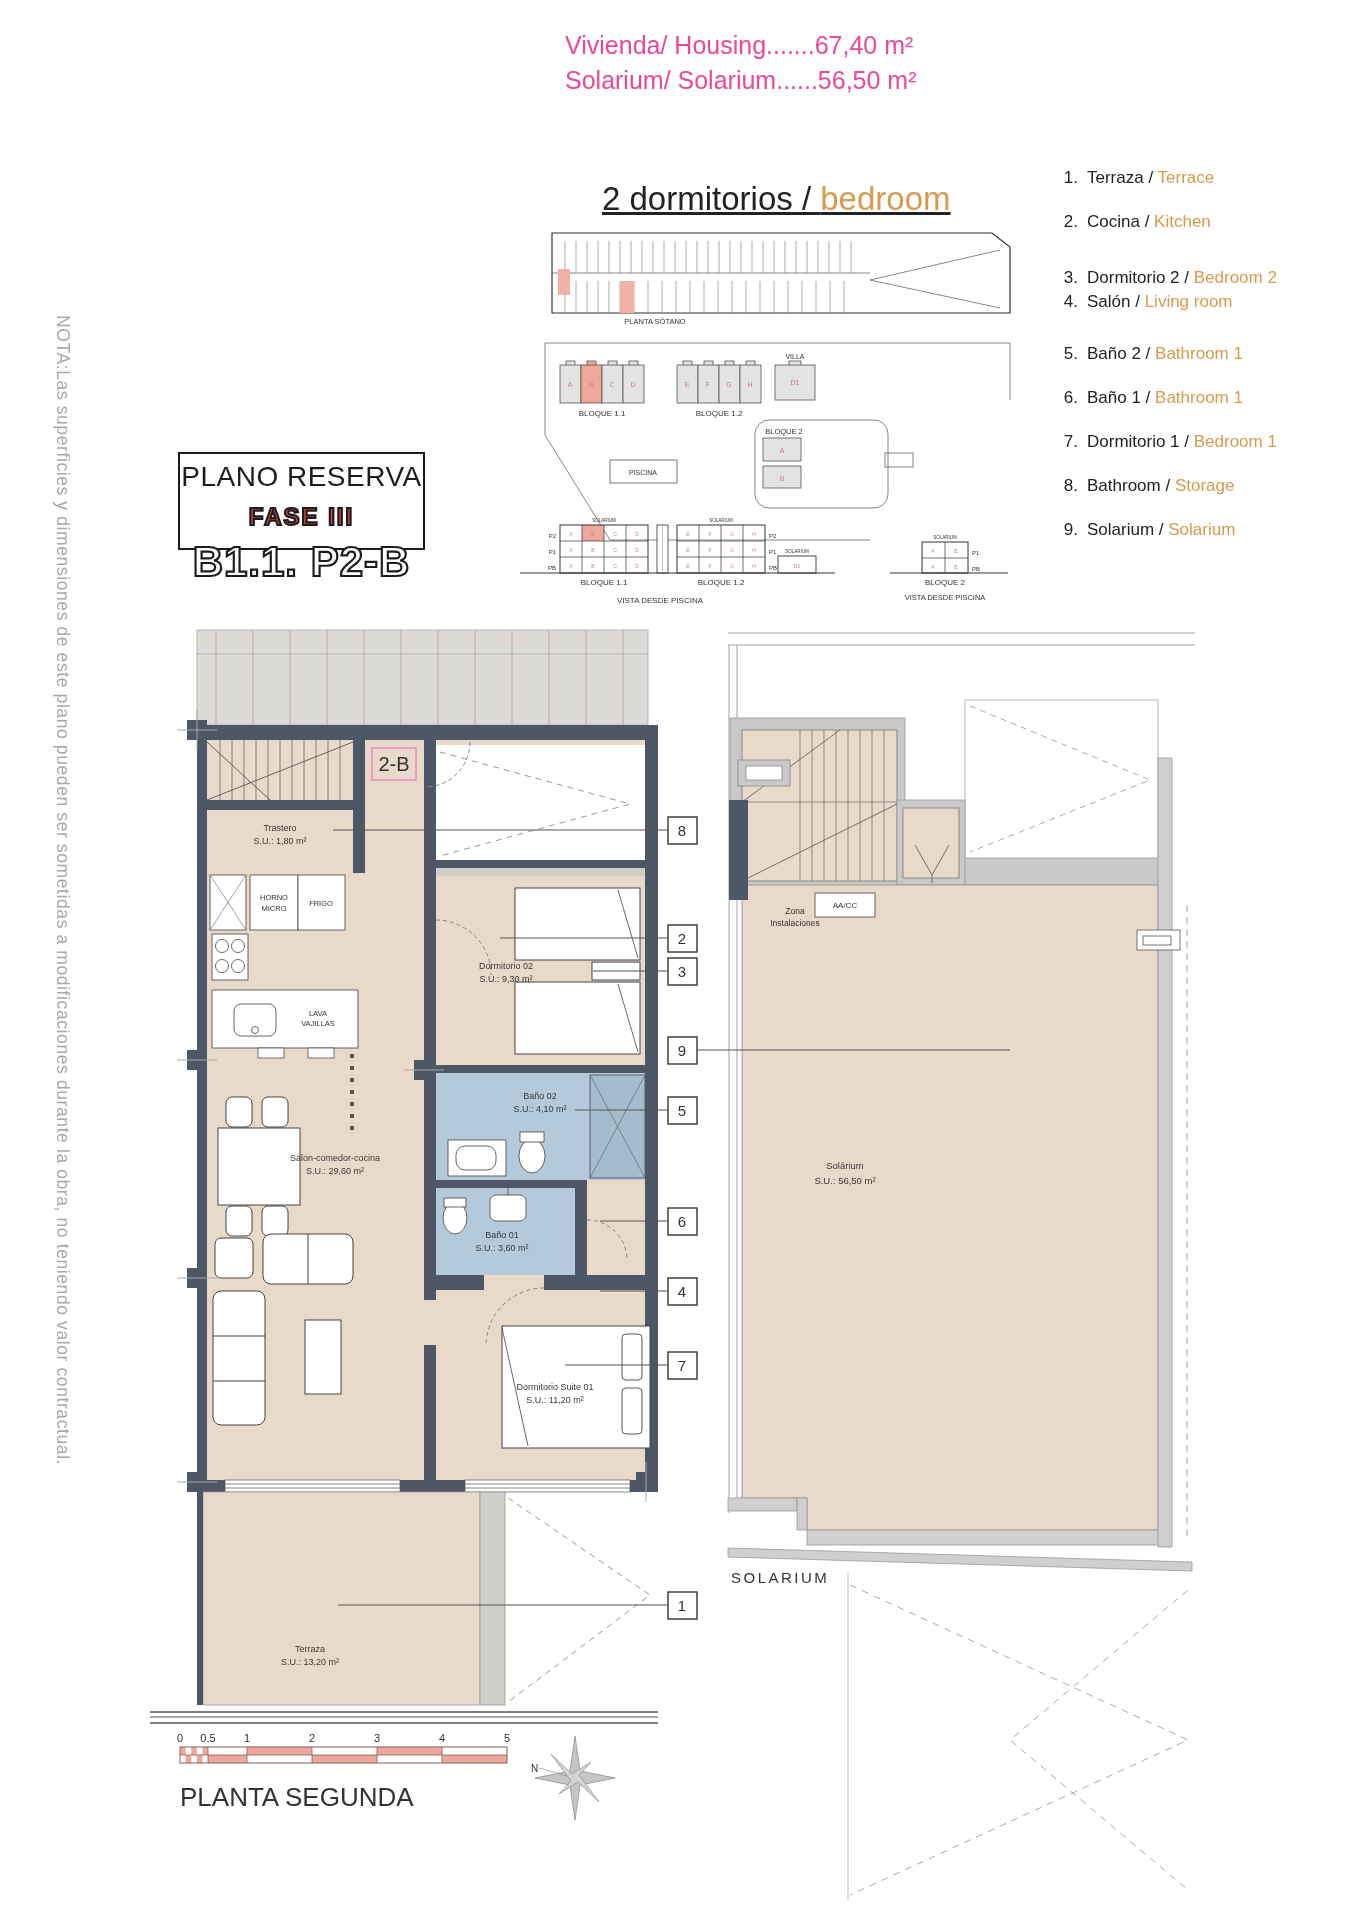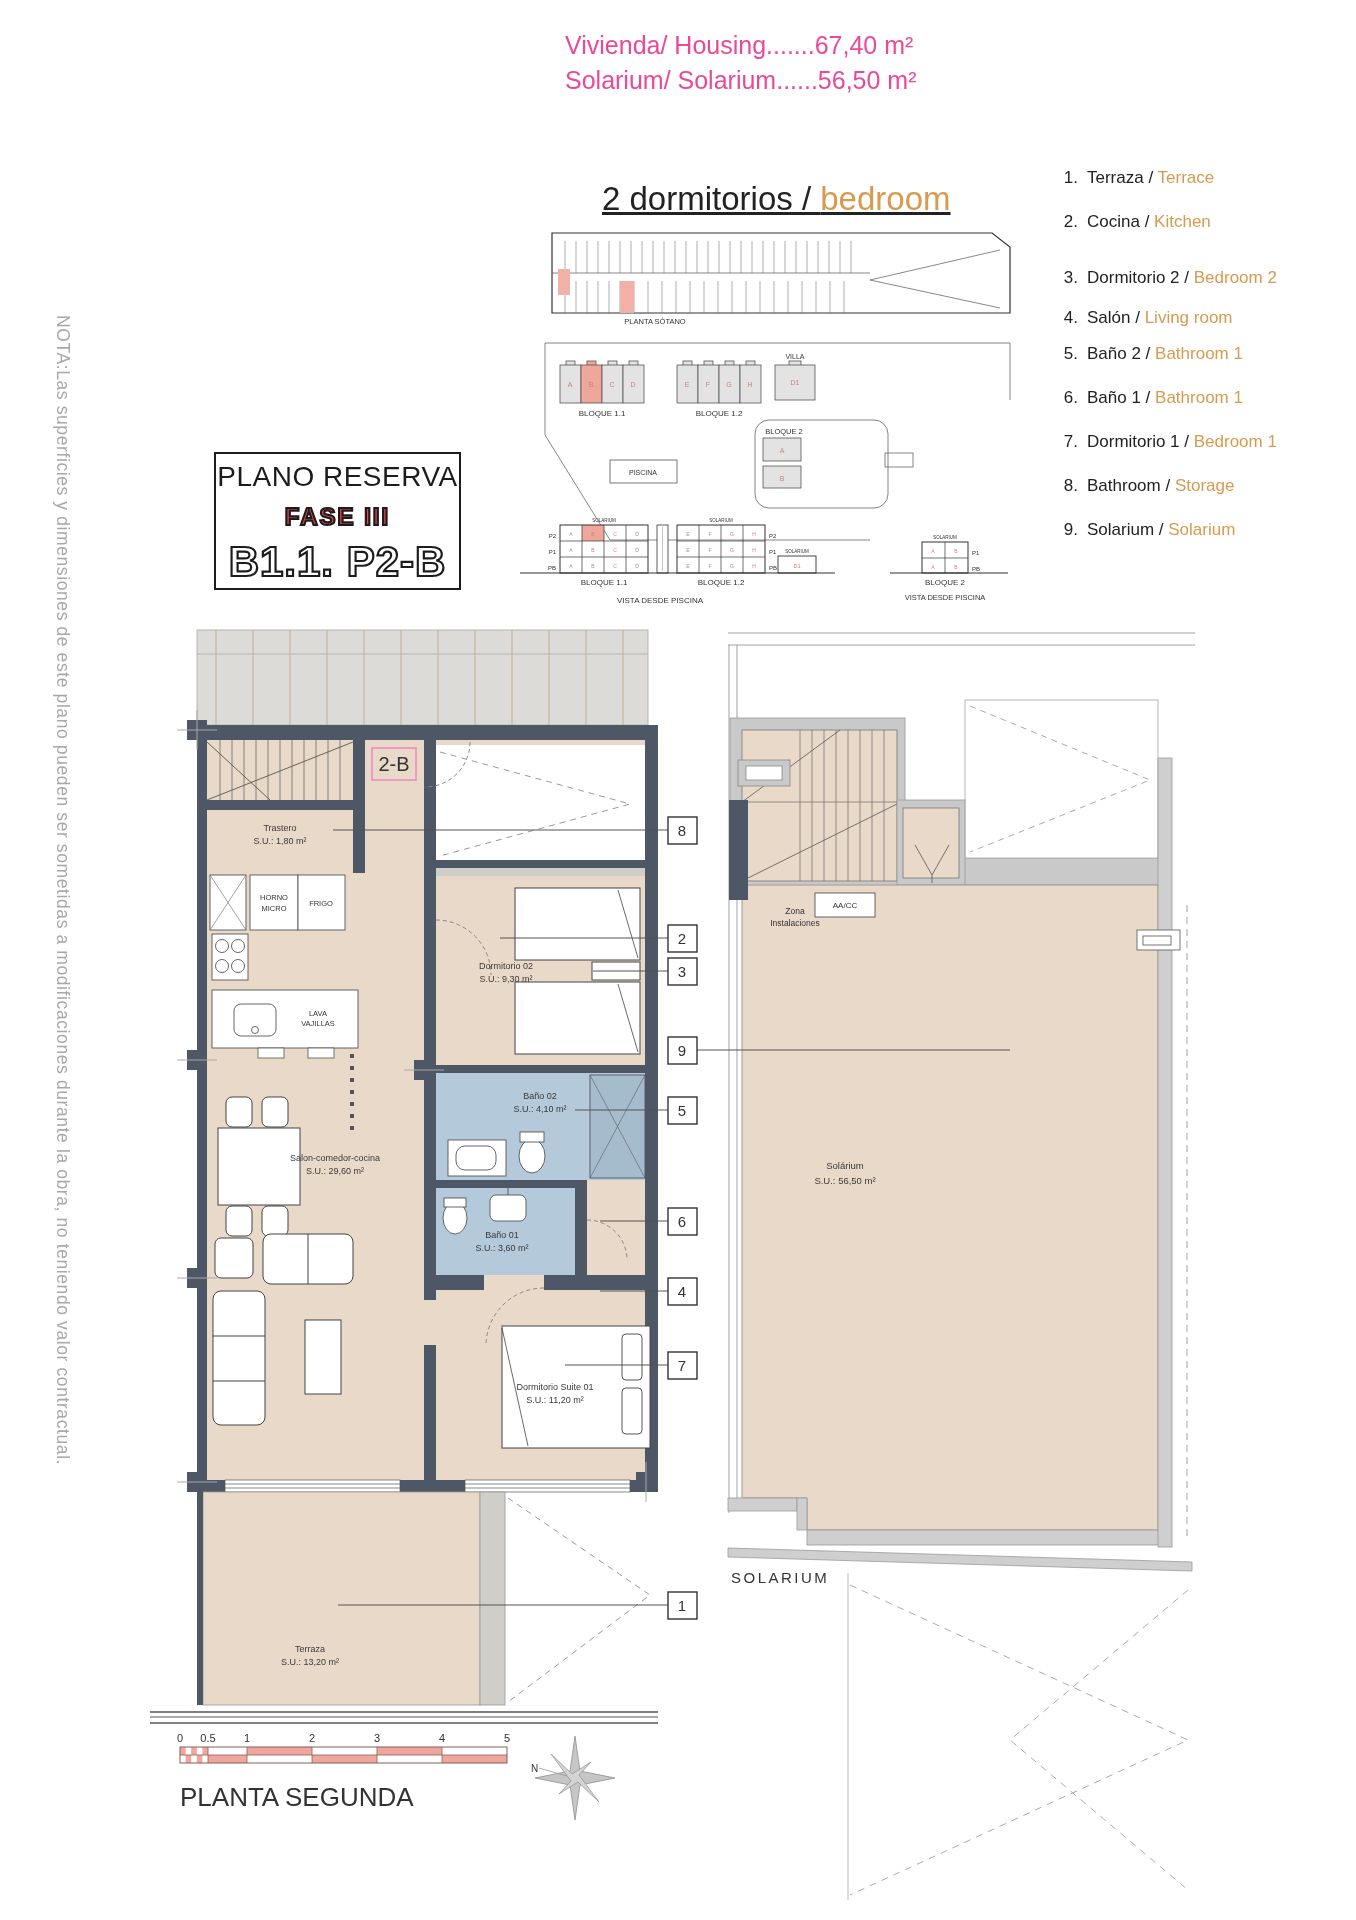--- a/index.html
+++ b/index.html
@@ -10,22 +10,22 @@
   #hdr{left:565px;top:28px;font-size:25px;line-height:35px;color:#ec4899;}
   #subtitle{left:602px;top:180px;font-size:33px;color:#222;text-decoration:underline;}
   #subtitle .accent{color:#d79a4e;}
   
   #legend{left:1058px;top:168px;width:290px;font-size:17px;}
   .li{position:absolute;left:0;width:290px;white-space:nowrap;}
   .ln{display:inline-block;width:20px;margin-right:9px;text-align:right;color:#222;}
   .les{color:#222;}
   .len{color:#d79a4e;}
   
-  #reserva{left:178px;top:452px;width:247px;height:138px;border:2.5px solid #1c1c1c;
-           text-align:center;box-sizing:border-box;margin-left:36px;}
+  #reserva{left:178px;top:452px;width:247px;height:98px;border:2.5px solid #1c1c1c;
+           text-align:center;box-sizing:border-box;}
   #reserva .t1{margin-top:7px;font-size:28px;letter-spacing:0.5px;color:#1c1c1c;}
   #reserva .t2{margin-top:2px;font-size:24px;font-weight:800;color:#ef4444;
                -webkit-text-stroke:2.2px #1c1c1c;letter-spacing:2px;line-height:44px;}
   #reserva .t3{font-size:42px;font-weight:800;color:#fff;
                -webkit-text-stroke:2.2px #1c1c1c;letter-spacing:1px;line-height:46px;}
   
   #note{left:52px;top:315px;height:1300px;writing-mode:vertical-rl;
         font-size:17.5px;letter-spacing:0.6px;color:#a8a8a8;white-space:nowrap;}
   svg{position:absolute;overflow:visible;}
   svg text{font-family:"Liberation Sans",sans-serif;fill:#333;}
@@ -42,21 +42,21 @@
     <div>Solarium/ Solarium......56,50 m²</div>
   </div>
   <div id="subtitle" class="abs">
     <span>2 dormitorios / </span><span class="accent">bedroom</span>
   </div>
 
   <div id="legend" class="abs">
     <div class="li" style="top:0px"><span class="ln">1.</span><span class="les">Terraza / </span><span class="len">Terrace</span></div>
     <div class="li" style="top:44px"><span class="ln">2.</span><span class="les">Cocina / </span><span class="len">Kitchen</span></div>
     <div class="li" style="top:100px"><span class="ln">3.</span><span class="les">Dormitorio 2 / </span><span class="len">Bedroom 2</span></div>
-    <div class="li" style="top:140px"><span class="ln">4.</span><span class="les">Salón / </span><span class="len">Living room</span></div>
+    <div class="li" style="top:124px"><span class="ln">4.</span><span class="les">Salón / </span><span class="len">Living room</span></div>
     <div class="li" style="top:176px"><span class="ln">5.</span><span class="les">Baño 2 / </span><span class="len">Bathroom 1</span></div>
     <div class="li" style="top:220px"><span class="ln">6.</span><span class="les">Baño 1 / </span><span class="len">Bathroom 1</span></div>
     <div class="li" style="top:264px"><span class="ln">7.</span><span class="les">Dormitorio 1 / </span><span class="len">Bedroom 1</span></div>
     <div class="li" style="top:308px"><span class="ln">8.</span><span class="les">Bathroom / </span><span class="len">Storage</span></div>
     <div class="li" style="top:352px"><span class="ln">9.</span><span class="les">Solarium / </span><span class="len">Solarium</span></div>
   </div>
 
   <div id="reserva" class="abs">
     <div class="t1">PLANO RESERVA</div>
     <div class="t2">FASE III</div>

